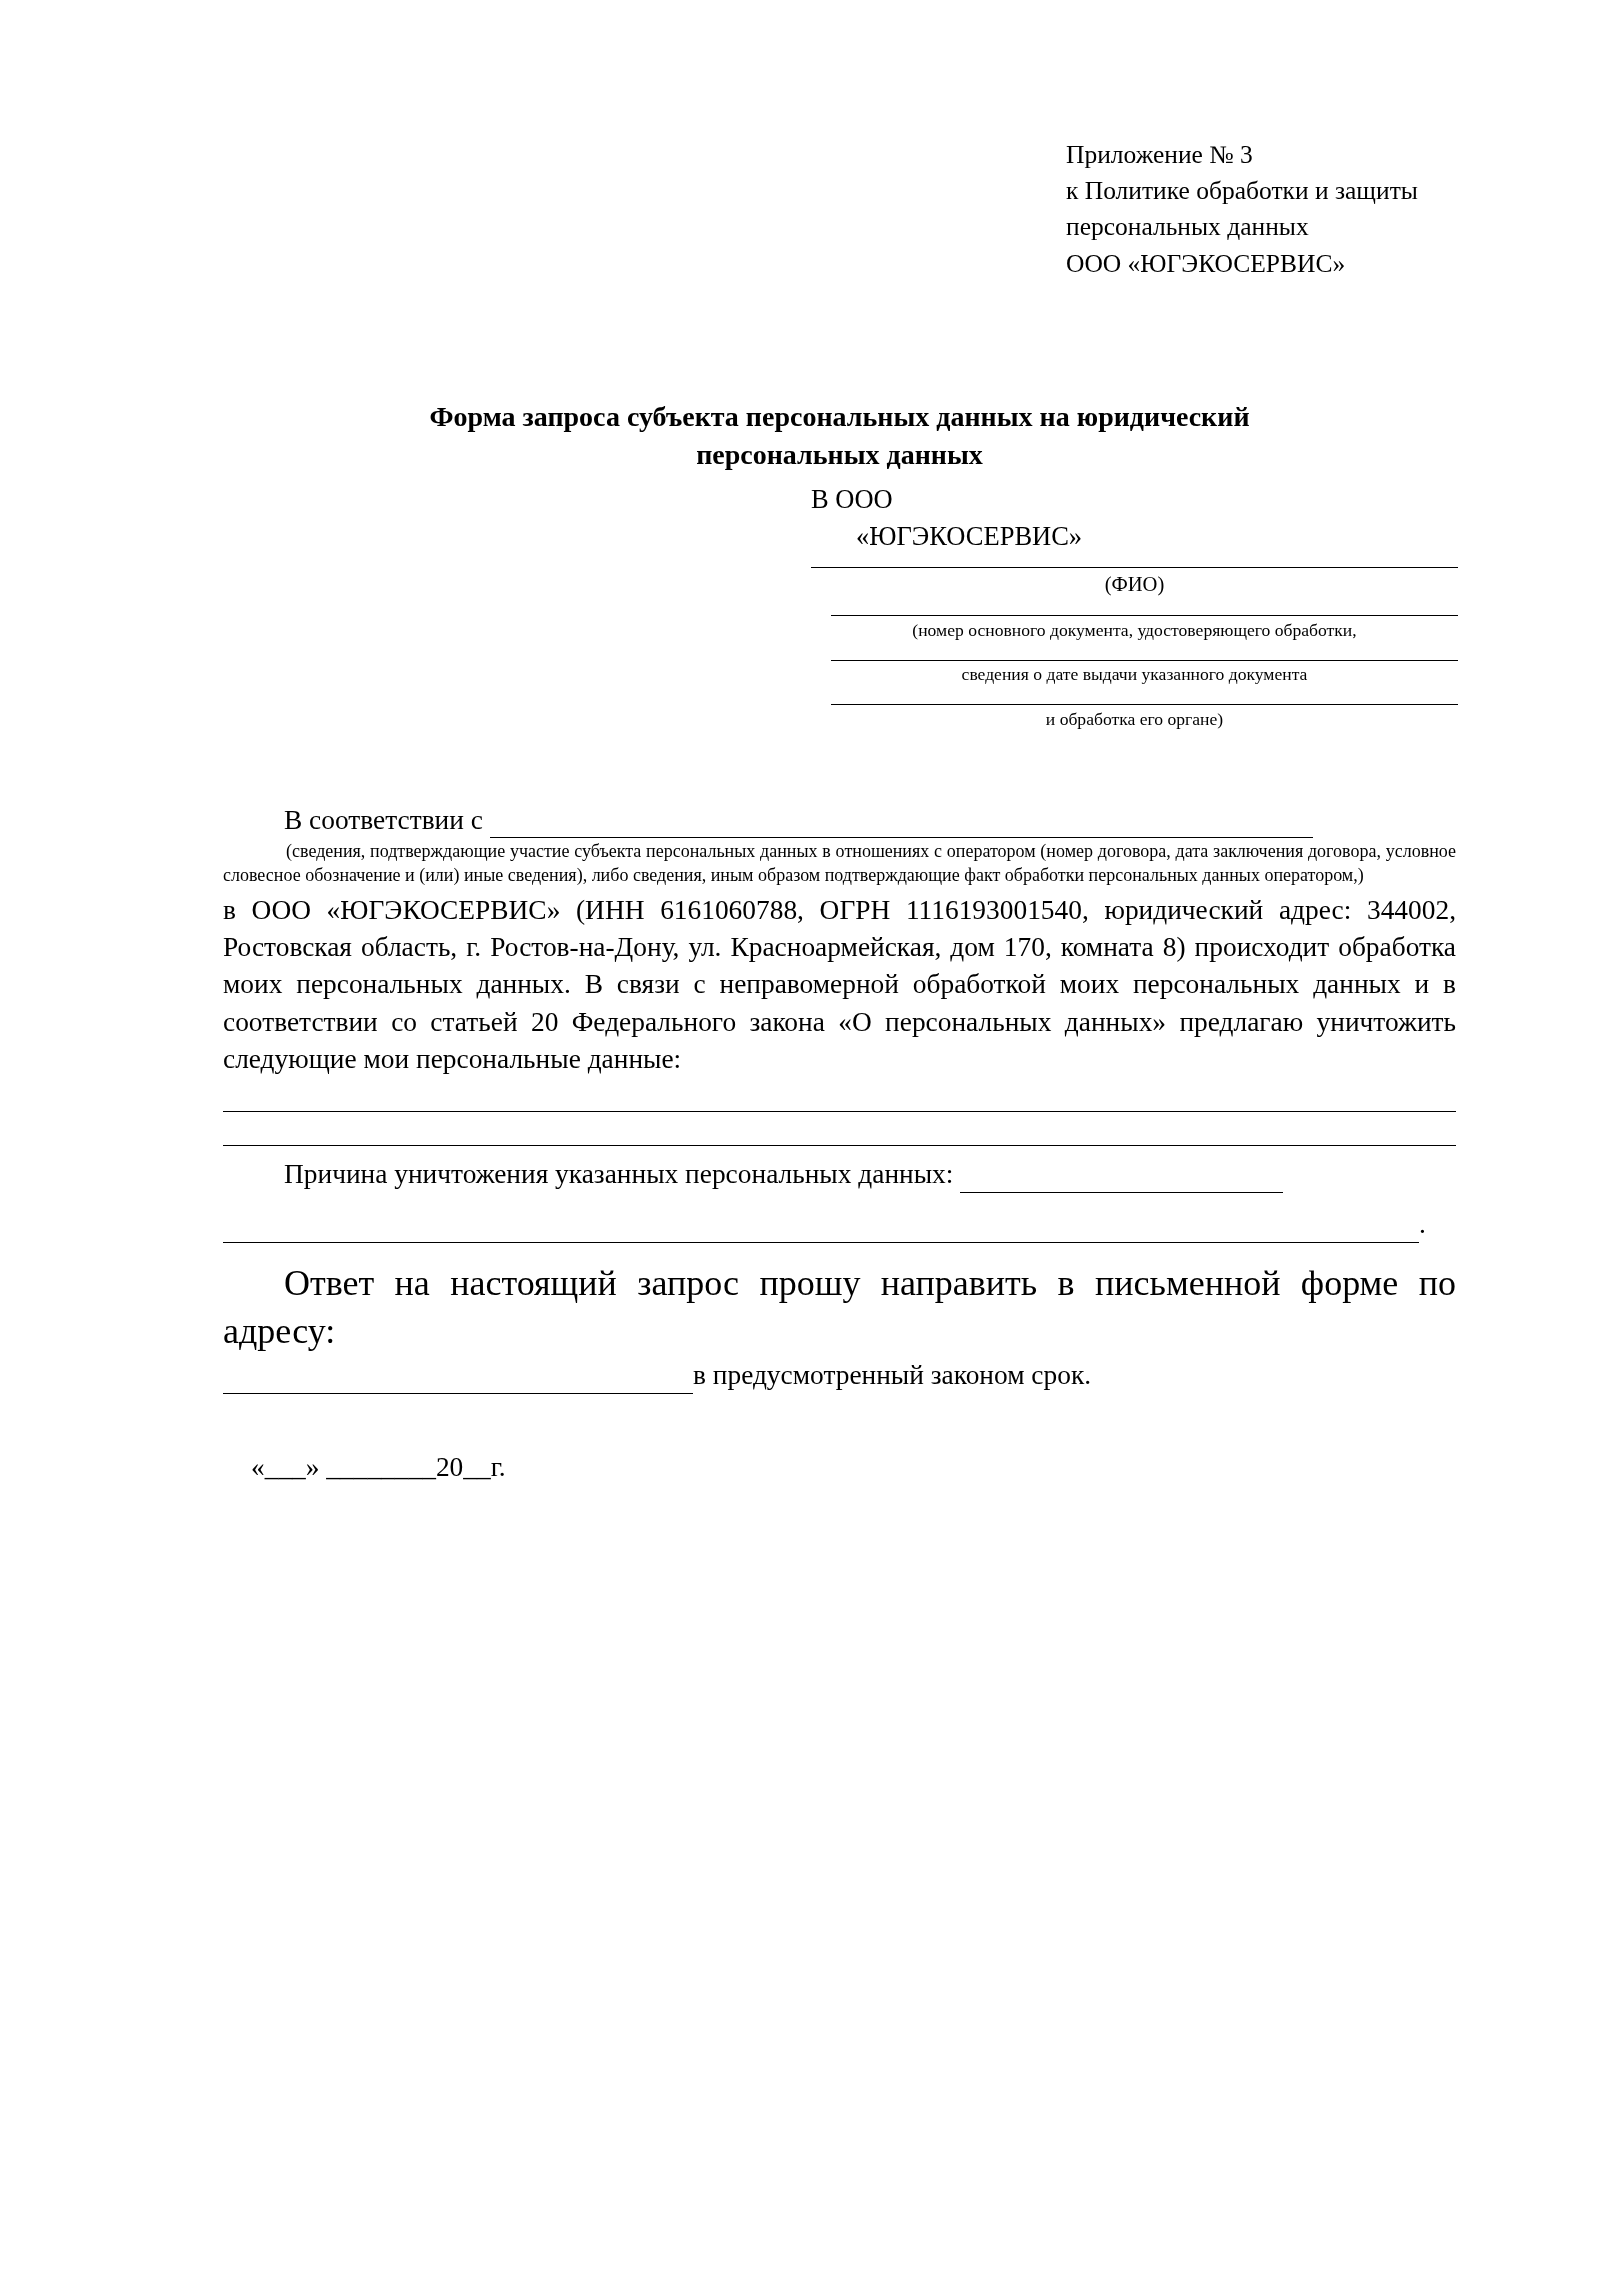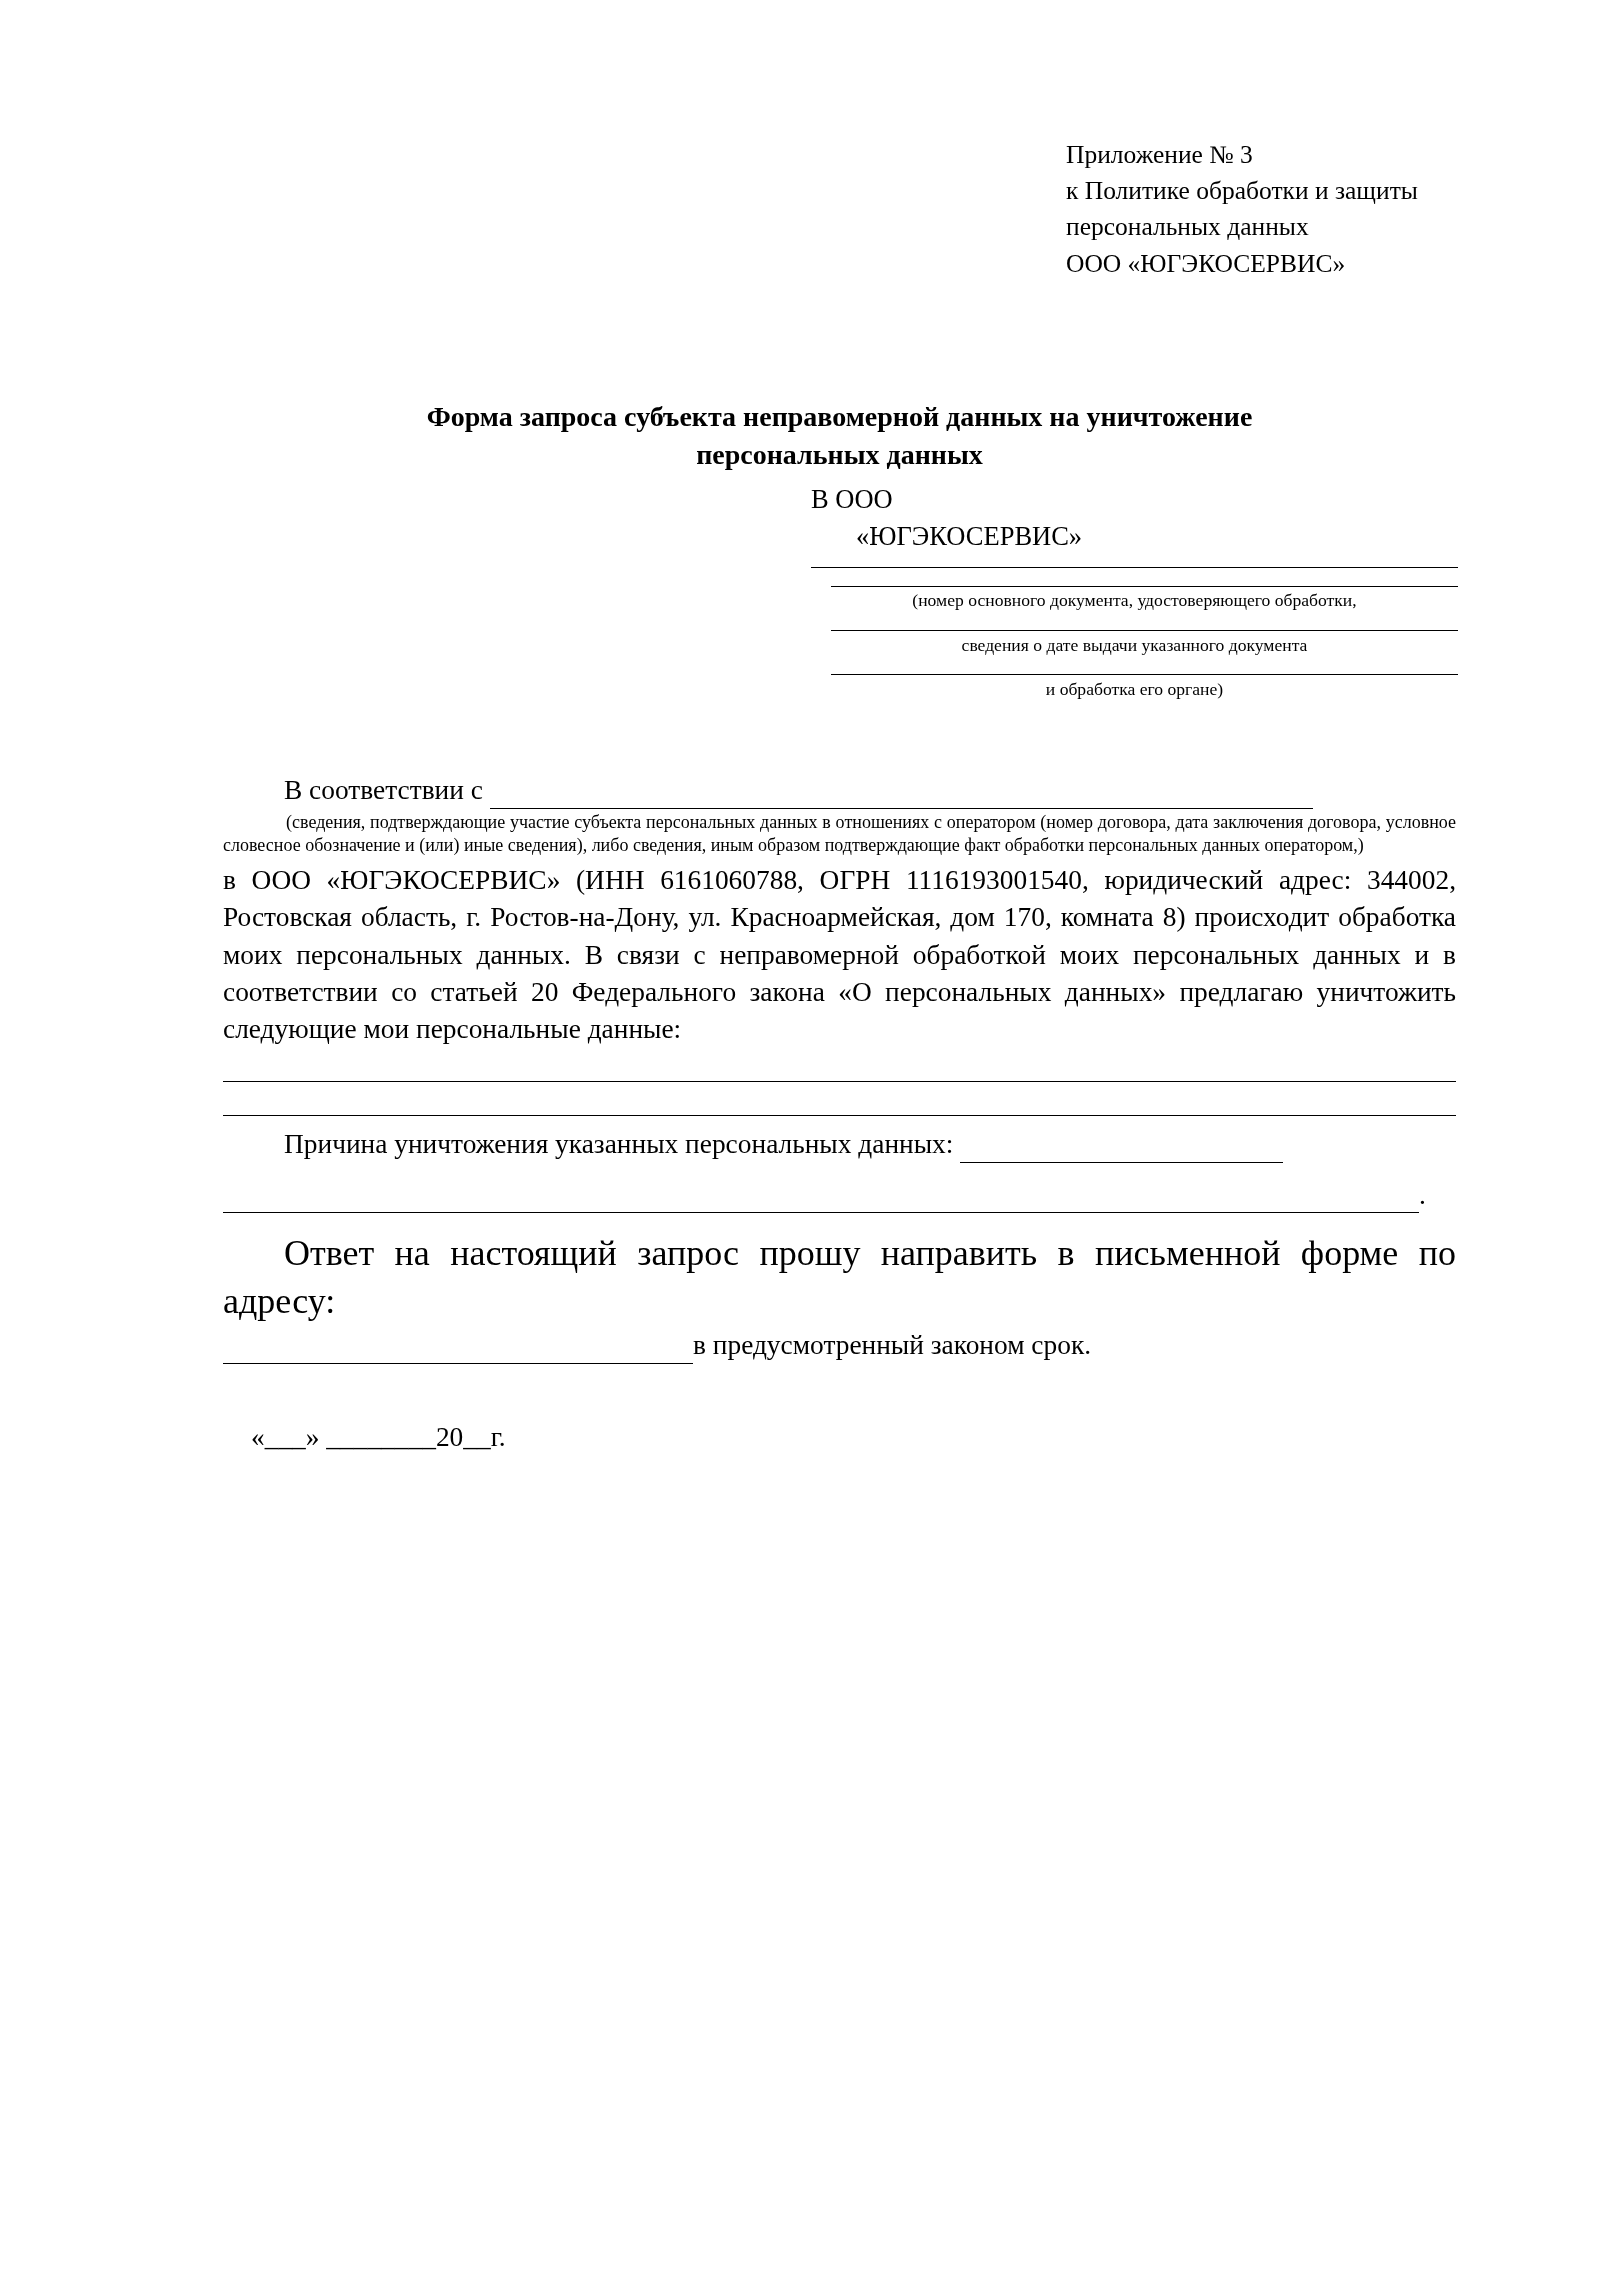--- a/index.html
+++ b/index.html
@@ -196,32 +196,33 @@
   <div class="sheet">
 
     <div class="appendix">
       <div>Приложение № 3</div>
       <div>к Политике обработки и защиты</div>
       <div>персональных данных</div>
       <div>ООО «ЮГЭКОСЕРВИС»</div>
     </div>
 
     <div class="title">
-      <div>Форма запроса субъекта неправомерной данных на уничтожение</div>
+      <div>Форма запроса субъекта персональных данных на юридический</div>
       <div>персональных данных</div>
     </div>
 
     <div class="addressee">
       <div class="ln">В ООО</div>
       <div class="ln indent">«ЮГЭКОСЕРВИС»</div>
     </div>
 
     <div class="fieldblock">
       <div class="gap10"></div>
       <div class="rule w1"></div>
+      <div class="caption">(ФИО)</div>
 
       <div class="gap14"></div>
       <div class="rule w2"></div>
       <div class="caption small">(номер основного документа, удостоверяющего обработки,</div>
 
       <div class="gap14"></div>
       <div class="rule w2"></div>
       <div class="caption small">сведения о дате выдачи указанного документа</div>
 
       <div class="gap14"></div>

